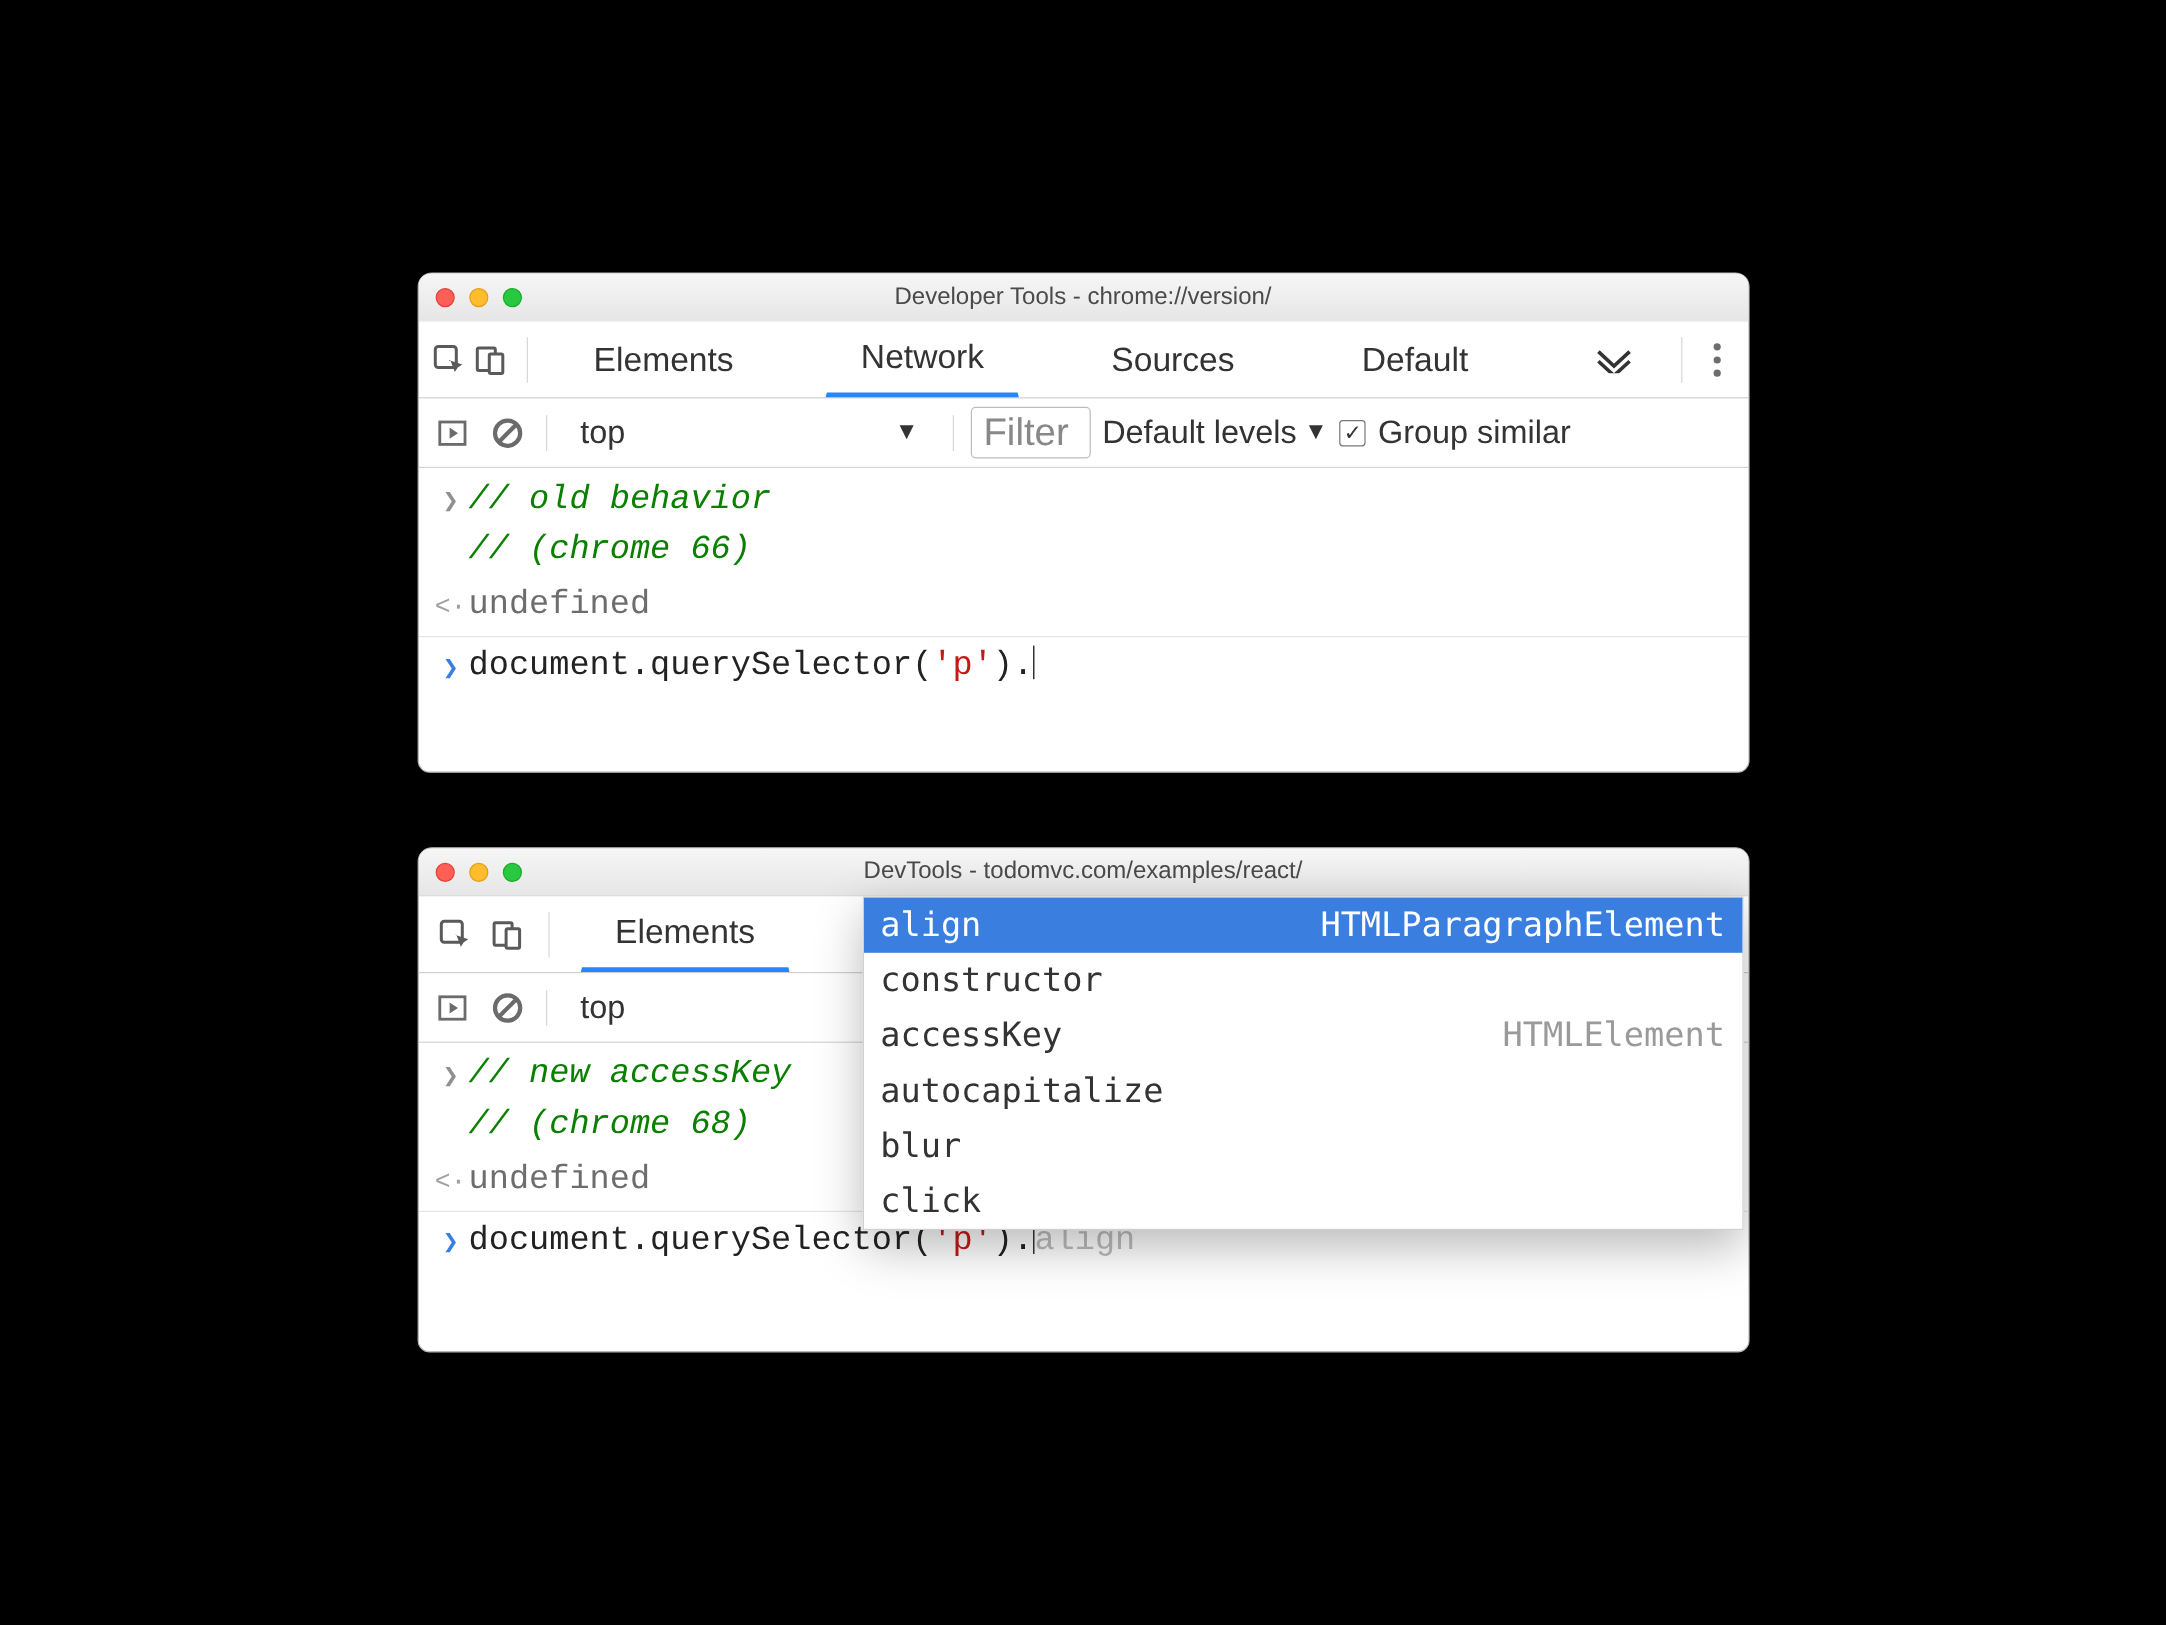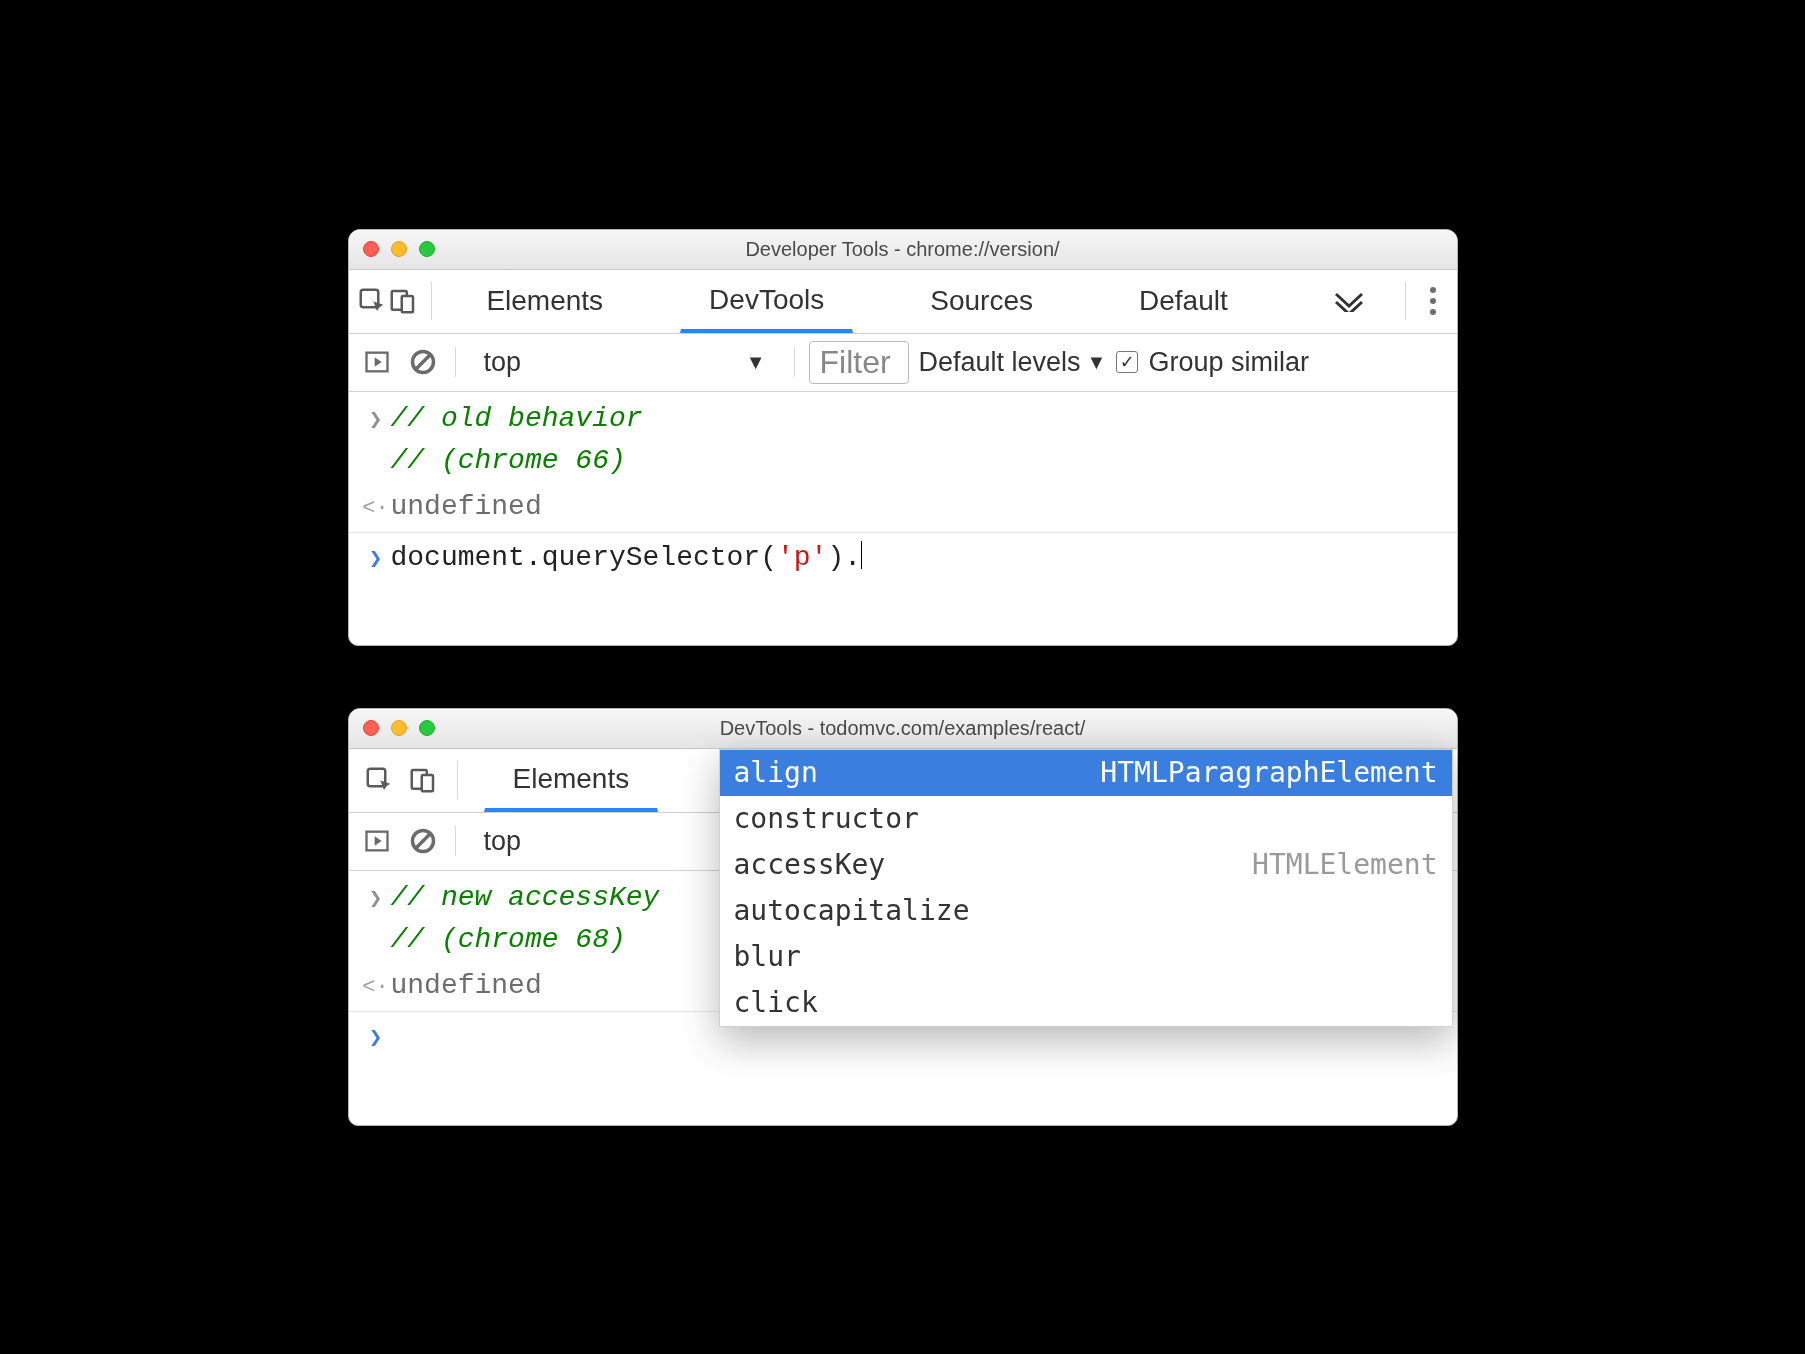--- a/index.html
+++ b/index.html
@@ -172,21 +172,21 @@
       </div>
       <div class="iconbtn">
         <svg width="30" height="30" viewBox="0 0 24 24" fill="none" stroke="#5a5a5a" stroke-width="2">
             <rect x="3" y="4" width="12" height="15" rx="1"></rect>
             <rect x="11" y="8" width="9" height="13" rx="1" fill="#fff"></rect>
           </svg>
       </div>
       <div class="vbar"></div>
       <div class="tabarea">
         <div class="tab">Elements</div>
-        <div class="tab active">DevTools</div>
+        <div class="tab active">Network</div>
         <div class="tab">Sources</div>
         <div class="tab">Default</div>
         <div class="tab more-overflow">
           <svg width="30" height="22" viewBox="0 0 30 22">
               <path d="M2 4 L15 16 L28 4" stroke="#333" stroke-width="3" fill="none"></path>
               <path d="M2 12 L15 24 L28 12" stroke="#333" stroke-width="3" fill="none"></path>
             </svg>
         </div>
       </div>
       <div class="rightspace"></div>
@@ -301,20 +301,21 @@
         <div class="code"><span class="c-comment">// new accessKey</span>
 <span class="c-comment">// (chrome 68)</span></div>
       </div>
       <div class="row">
         <div class="gutter ret">&lt;·</div>
         <div class="code c-undef">undefined</div>
       </div>
       <div class="hr"></div>
       <div class="row">
         <div class="gutter blue">❯</div>
+        <div class="code"><span class="c-plain">document.querySelector(</span><span class="c-str">'p'</span><span class="c-plain">).</span><span class="caret"></span><span class="c-ghost">align</span></div>
       </div>
       <div style="height:44px"></div>
     </div>
 
     <div class="ac" id="ac-popup" style="top:40px; left:370px; right:4px;">
         <div class="item sel">
           <span>align</span>
           <span class="hint">HTMLParagraphElement</span>
         </div>
         <div class="item">

